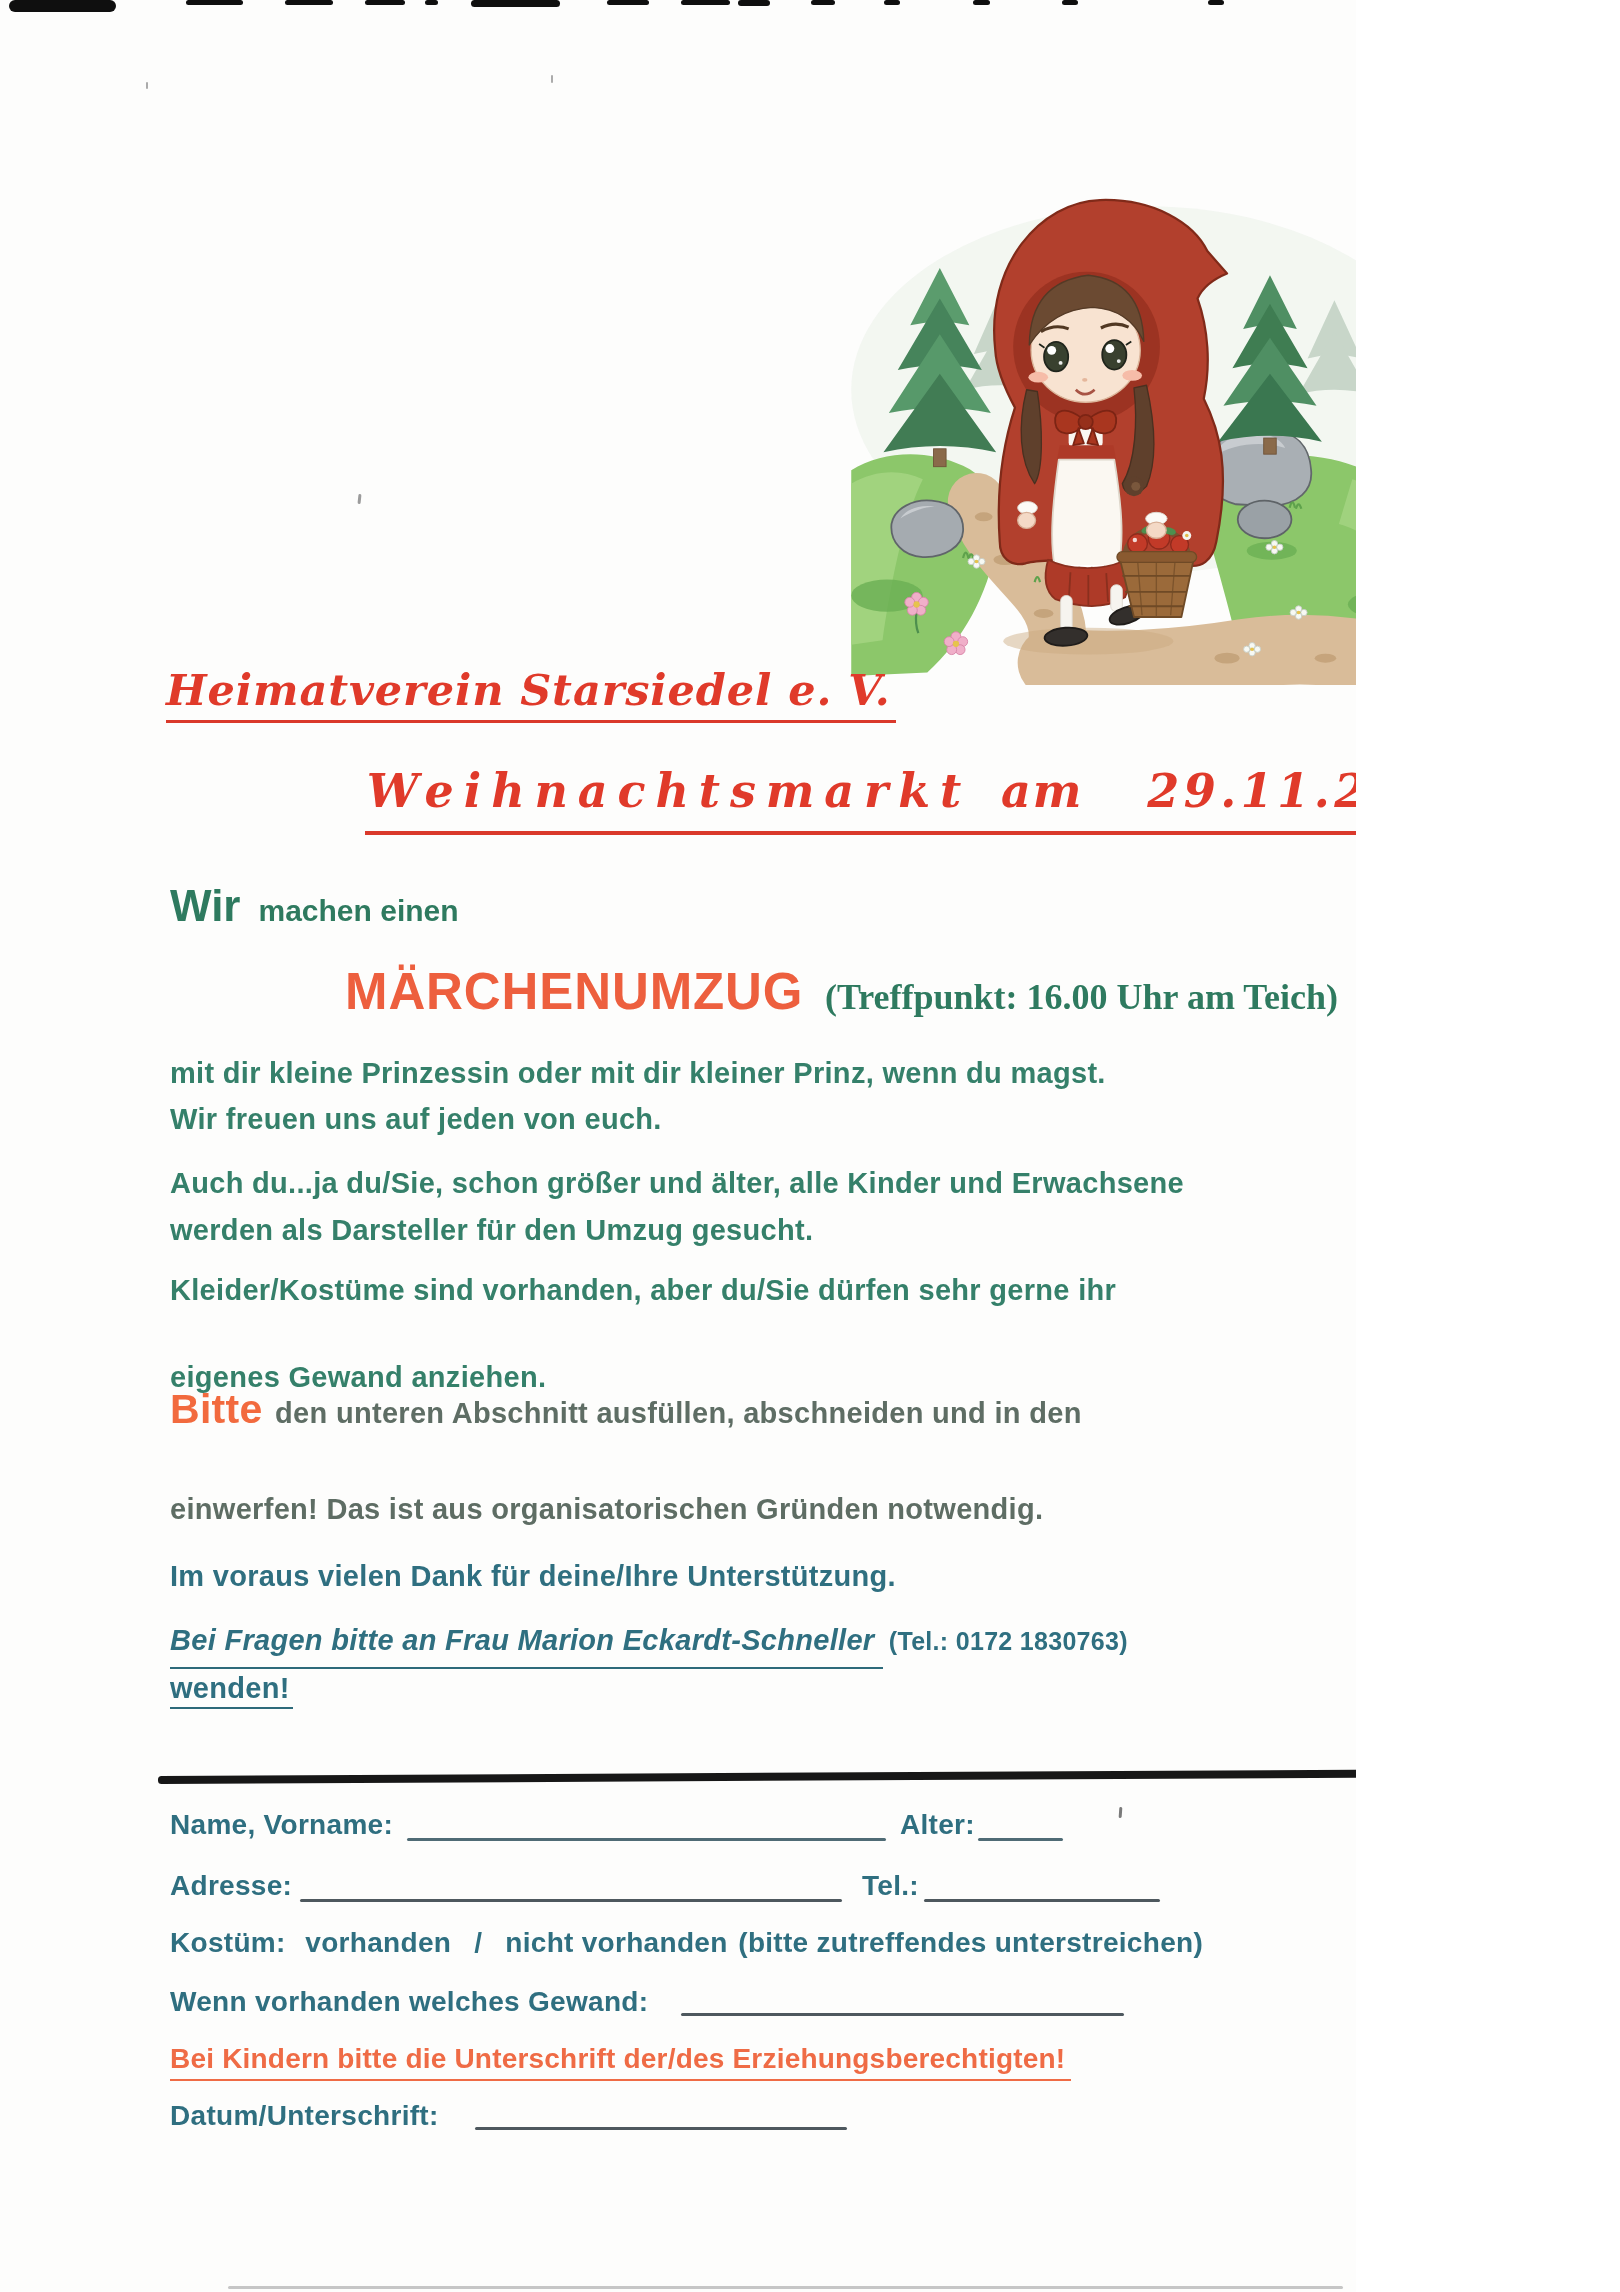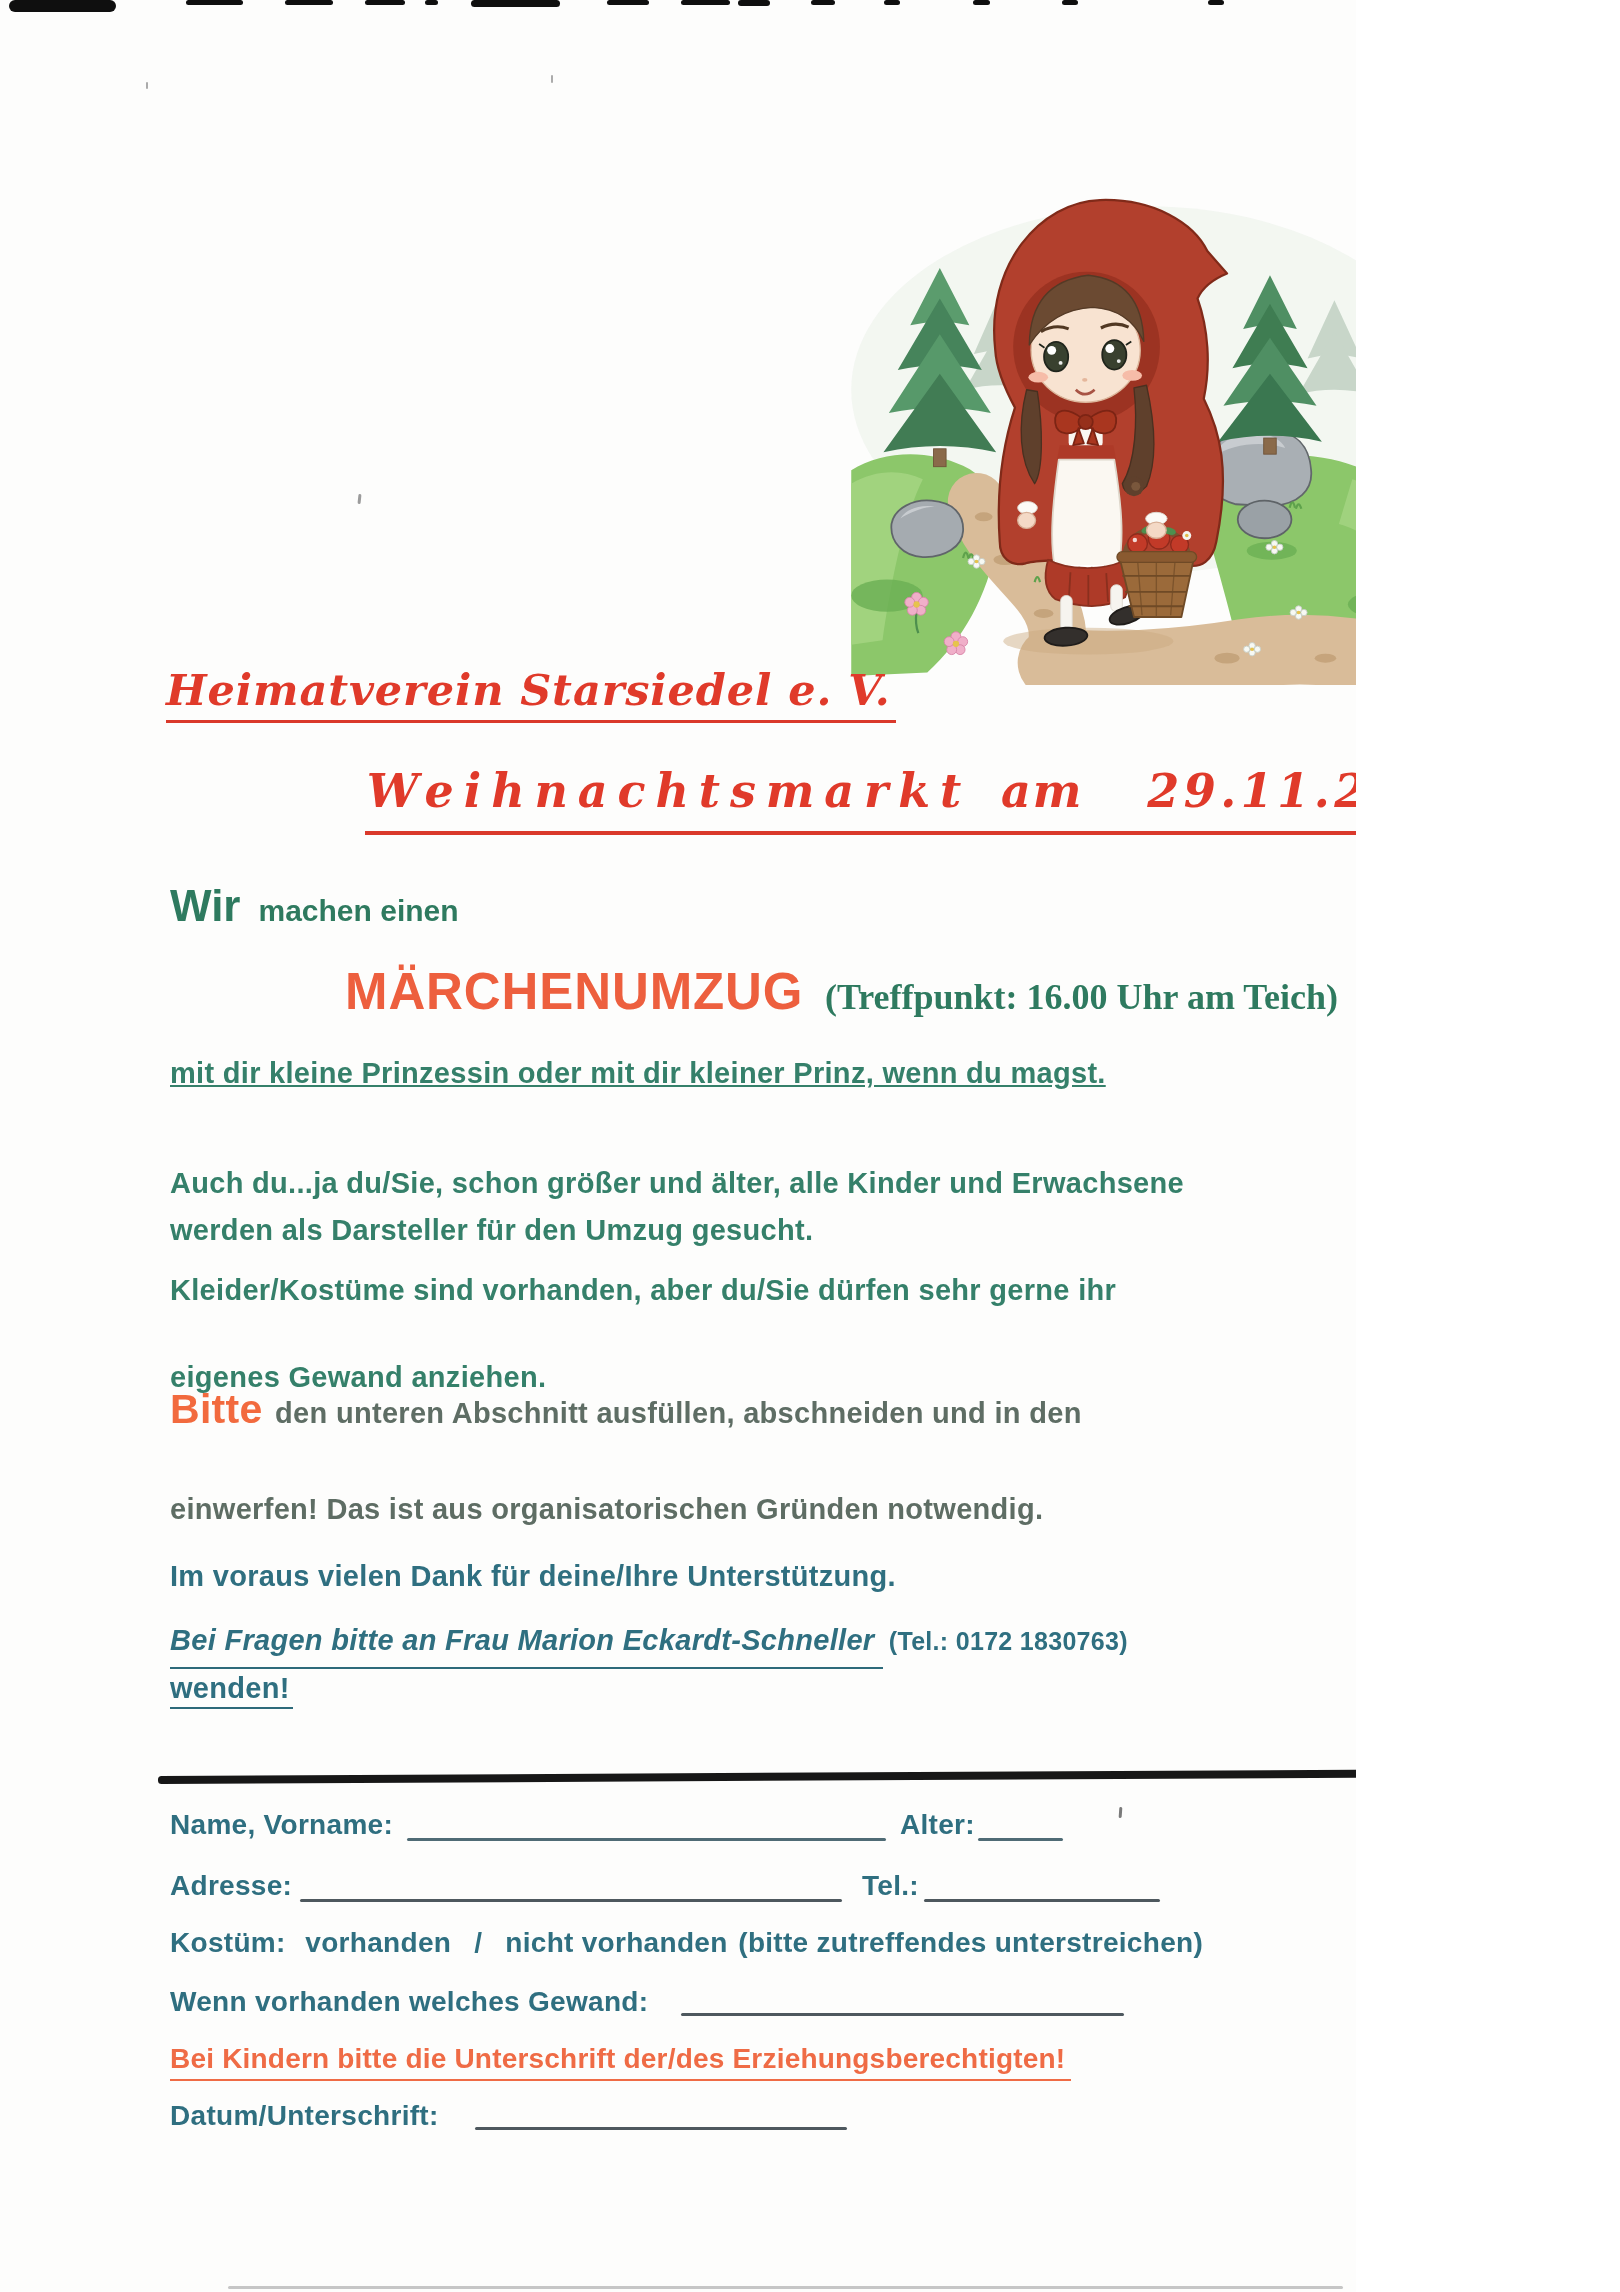--- a/index.html
+++ b/index.html
@@ -277,21 +277,22 @@
     <span class="w1">Weihnachtsmarkt</span><span class="w2">am</span><span class="w3">29.11.2025</span>
   </div>
 
   <div class="t wir-line">
     <span class="big">Wir</span><span class="rest">machen einen</span>
   </div>
   <div class="t parade">
     <span class="umzug">MÄRCHENUMZUG</span><span class="treff">(Treffpunkt: 16.00 Uhr am Teich)</span>
   </div>
 
-  <div class="t line" style="left:170px;top:1057px;text-decoration:underline;">mit dir kleine Prinzessin oder mit dir kleiner Prinz, wenn du magst.</div>
+  <div class="t line" style="left:170px;top:1057px;">mit dir kleine Prinzessin oder mit dir kleiner Prinz, wenn du magst.</div>
+  <div class="t line" style="left:170px;top:1103px;">Wir freuen uns auf jeden von euch.</div>
   <div class="t line" style="left:170px;top:1167px;">Auch du...ja du/Sie, schon größer und älter, alle Kinder und Erwachsene</div>
   <div class="t line" style="left:170px;top:1214px;">werden als Darsteller für den Umzug gesucht.</div>
   <div class="t line" style="left:170px;top:1274px;">Kleider/Kostüme sind vorhanden, aber du/Sie dürfen sehr gerne ihr</div>
   <div class="t line" style="left:170px;top:1361px;">eigenes Gewand anziehen.</div>
 
   <div class="t line gray" style="left:170px;top:1386px;">
     <span class="bitte-big">Bitte</span><span>den unteren Abschnitt ausfüllen, abschneiden und in den</span>
   </div>
   <div class="t line gray" style="left:170px;top:1493px;">einwerfen! Das ist aus organisatorischen Gründen notwendig.</div>
 

